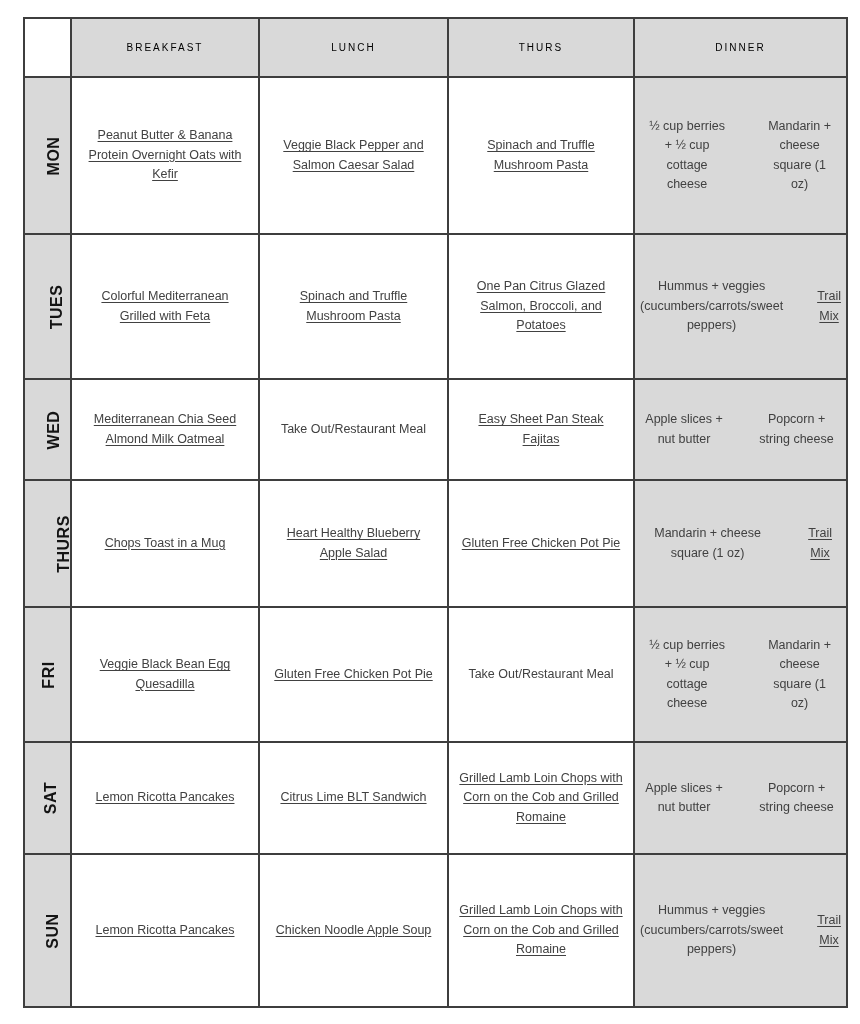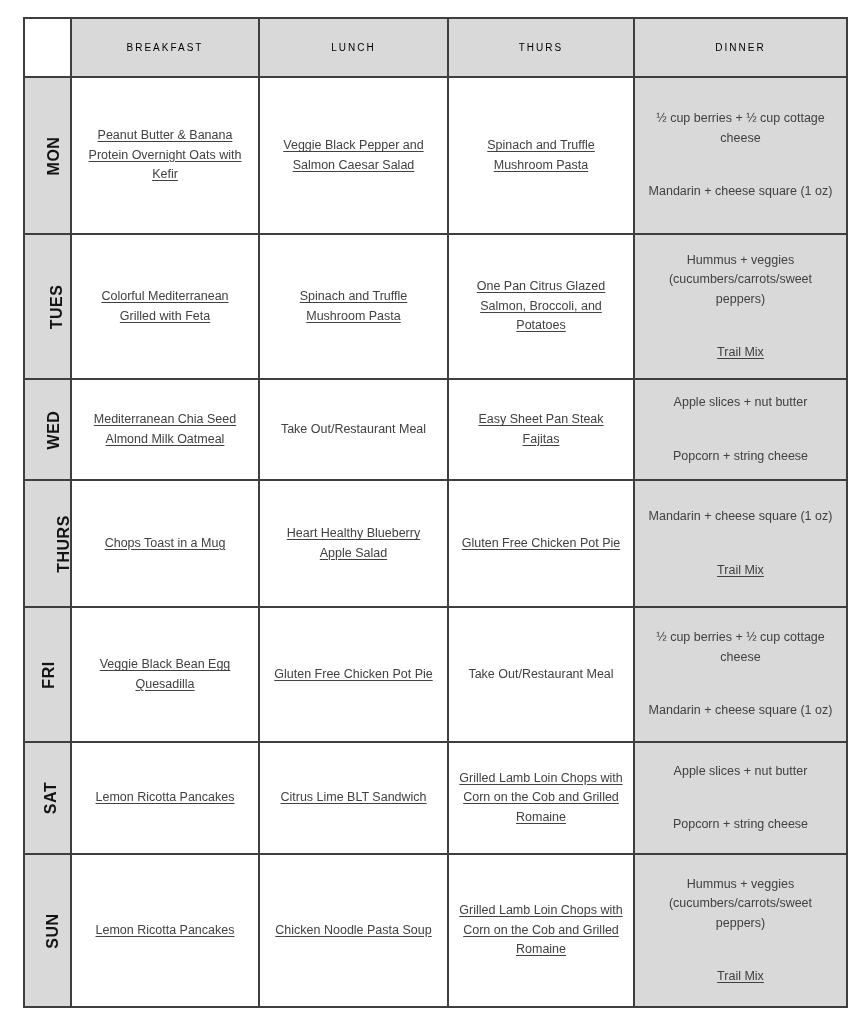--- a/index.html
+++ b/index.html
@@ -64,21 +64,21 @@
     font-size: 12.5px;
     line-height: 1.55;
     color: var(--text-color);
   }
   td.snacks {
     background: var(--cell-gray);
     padding: 6px 13px;
   }
   .snack-stack {
     display: flex;
-    flex-direction: column;
+    flex-direction: row;
     gap: 34px;
     align-items: center;
     justify-content: center;
   }
   .recipe-link {
     text-decoration: underline;
     text-underline-offset: 2px;
     color: var(--text-color);
     cursor: pointer;
   }
@@ -184,21 +184,21 @@
           <td class="meal snacks">
             <div class="snack-stack">
               <span class="plain-text">Apple slices + nut butter</span>
               <span class="plain-text">Popcorn + string cheese</span>
             </div>
           </td>
         </tr>
         <tr>
           <td class="day"><span class="day-text">SUN</span></td>
           <td class="meal"><span class="recipe-link">Lemon Ricotta Pancakes</span></td>
-          <td class="meal"><span class="recipe-link">Chicken Noodle Pasta Soup</span></td>
+          <td class="meal"><span class="recipe-link">Chicken Noodle Apple Soup</span></td>
           <td class="meal"><span class="recipe-link">Grilled Lamb Loin Chops with Corn on the Cob and Grilled Romaine</span></td>
           <td class="meal snacks">
             <div class="snack-stack">
               <span class="plain-text">Hummus + veggies (cucumbers/carrots/sweet peppers)</span>
               <span class="recipe-link">Trail Mix</span>
             </div>
           </td>
         </tr>
       </tbody>
   </table>

